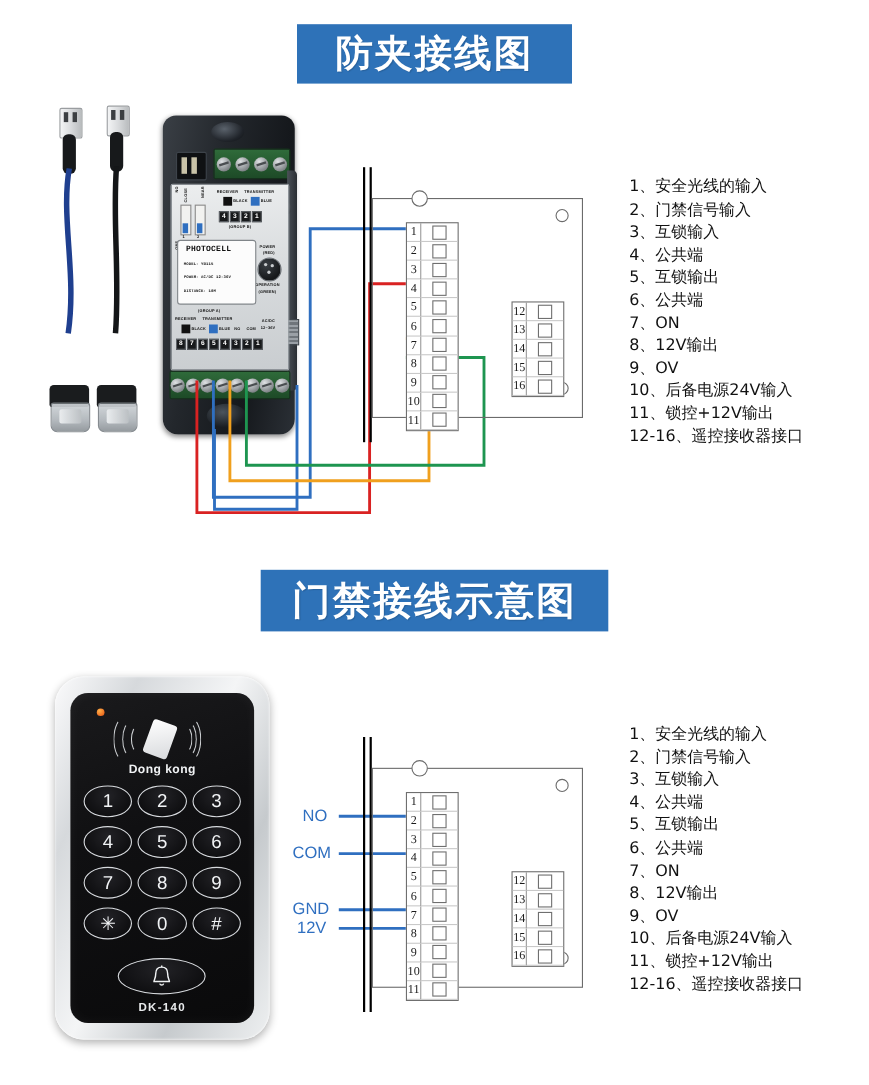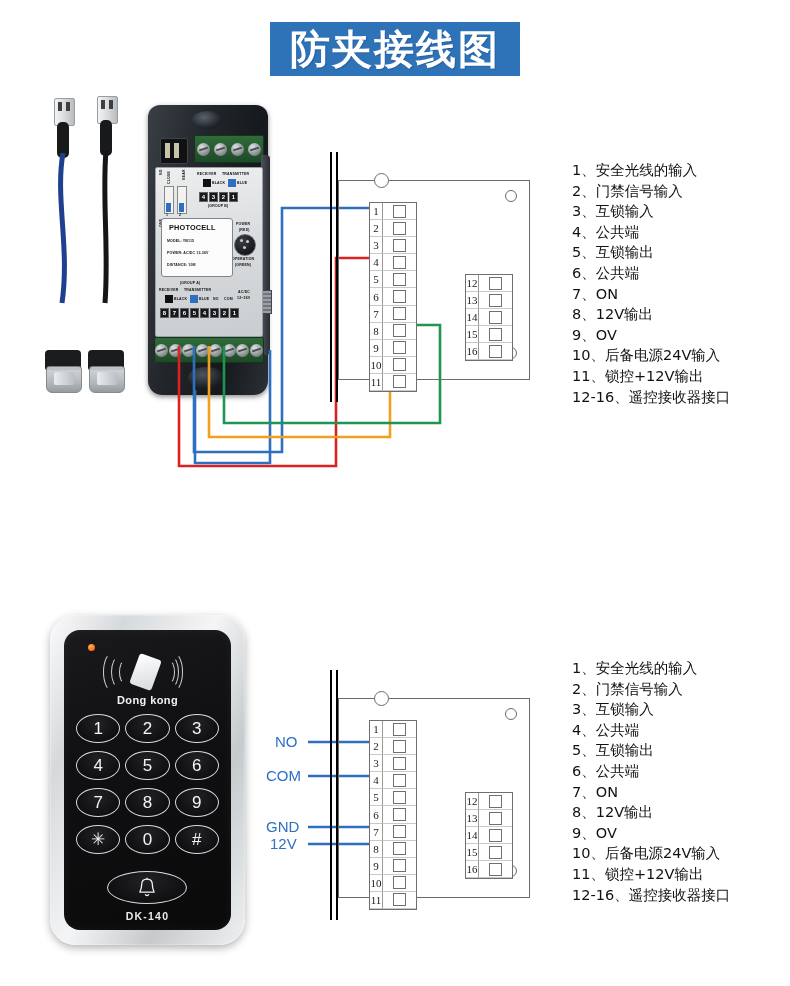--- a/index.html
+++ b/index.html
@@ -73,21 +73,21 @@
     content:"";position:absolute;left:2px;top:5.5px;width:9px;height:1.6px;
     background:#4a4e51;transform:rotate(-18deg);
   }
   .pc-face{
     position:absolute;left:7px;top:62px;width:106px;height:168px;
     background:linear-gradient(175deg,#eceeef 0%,#d9dcde 45%,#c9cdd0 100%);
     border:1px solid #9aa0a5;border-radius:2px;overflow:hidden;
   }
   .pc-white-label{
     position:absolute;left:5px;top:50px;width:70px;height:57px;
-    background:#fcfcfc;border:1px solid #808589;border-radius:3px;
+    background:#fcfcfc;border:1px solid #808589;border-radius:3px;font-family:Liberation Mono, monospace;
   }
   .pc-brand{
     position:absolute;left:7px;top:4px;font-size:7.3px;font-weight:bold;color:#111;
     letter-spacing:.2px;
   }
   .pc-spec{position:absolute;left:5px;font-size:3.6px;color:#1a1a1a;font-weight:bold;letter-spacing:.1px;}
   .pc-hdr{position:absolute;font-size:3.5px;font-weight:bold;color:#111;letter-spacing:.2px;}
   .pc-term-row{position:absolute;display:flex;gap:1px;}
   .pc-term{
     width:9px;height:10px;background:#17191b;color:#fff;
@@ -220,21 +220,21 @@
     position:absolute;left:0;right:0;top:280px;text-align:center;
     color:#e8eaec;font-size:10.5px;font-weight:bold;letter-spacing:1.2px;
   }
 </style>
 </head>
 <body>
 
 <div class="section" style="top:0;height:500px;">
 
   <div class="banner" style="left:270px;top:22px;width:250px;height:54px;">
-    <span class="banner-text" style="font-size:40px;">防夹接线图</span>
+    <span class="banner-text" style="font-size:34px;">防夹接线图</span>
   </div>
 
   <div class="cable" style="left:52px;top:98px;">
     <div class="cab-plug" style="left:2px;top:0;">
       <i style="left:3px;"></i>
         <i style="left:11px;"></i>
     </div>
     <div class="cab-boot" style="left:5px;top:24px;"></div>
     <svg width="60" height="190" style="position:absolute;left:-10px;top:55px;">
       <path d="M21,0 C13,45 28,95 20,150" stroke="#1f3f8f" stroke-width="5" fill="none"></path>
@@ -495,20 +495,23 @@
     <div class="legend-item">8、12V输出</div>
     <div class="legend-item">9、OV</div>
     <div class="legend-item">10、后备电源24V输入</div>
     <div class="legend-item">11、锁控+12V输出</div>
     <div class="legend-item">12-16、遥控接收器接口</div>
   </div>
 </div>
 
 <div class="section" style="top:500px;height:486px;">
 
+  <div class="banner" style="left:237px;top:18px;width:316px;height:56px;">
+    <span class="banner-text" style="font-size:35px;">门禁接线示意图</span>
+  </div>
 
   <div class="kp" style="left:50px;top:115px;">
     <div class="kp-bezel"></div>
     <div class="kp-face">
       <div class="kp-led"></div>
 
       <div class="kp-card"></div>
       <div class="kp-wave" style="left:55px;top:30px;width:10px;height:22px;border-right-color:transparent;border-top-color:transparent;border-bottom-color:transparent;"></div>
       <div class="kp-wave" style="left:47px;top:26px;width:14px;height:30px;border-right-color:transparent;border-top-color:transparent;border-bottom-color:transparent;"></div>
       <div class="kp-wave" style="left:39px;top:22px;width:18px;height:38px;border-right-color:transparent;border-top-color:transparent;border-bottom-color:transparent;"></div>

